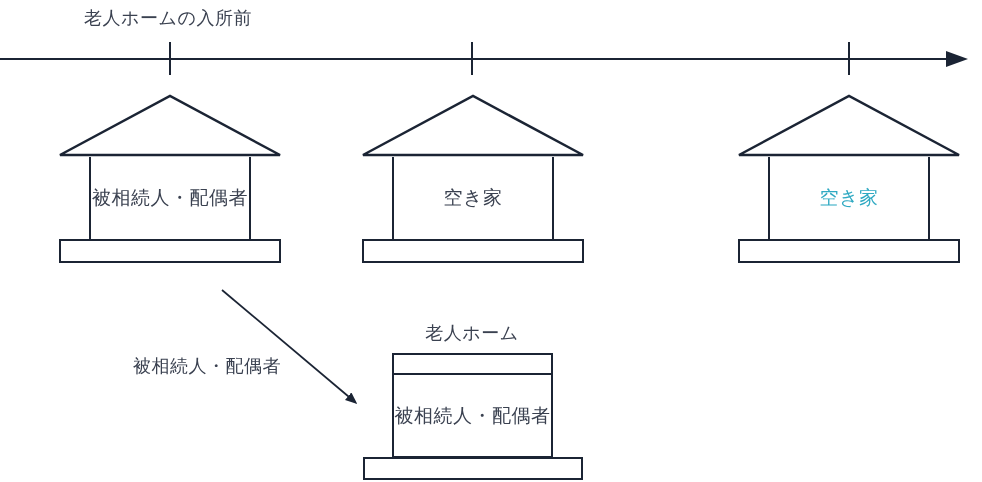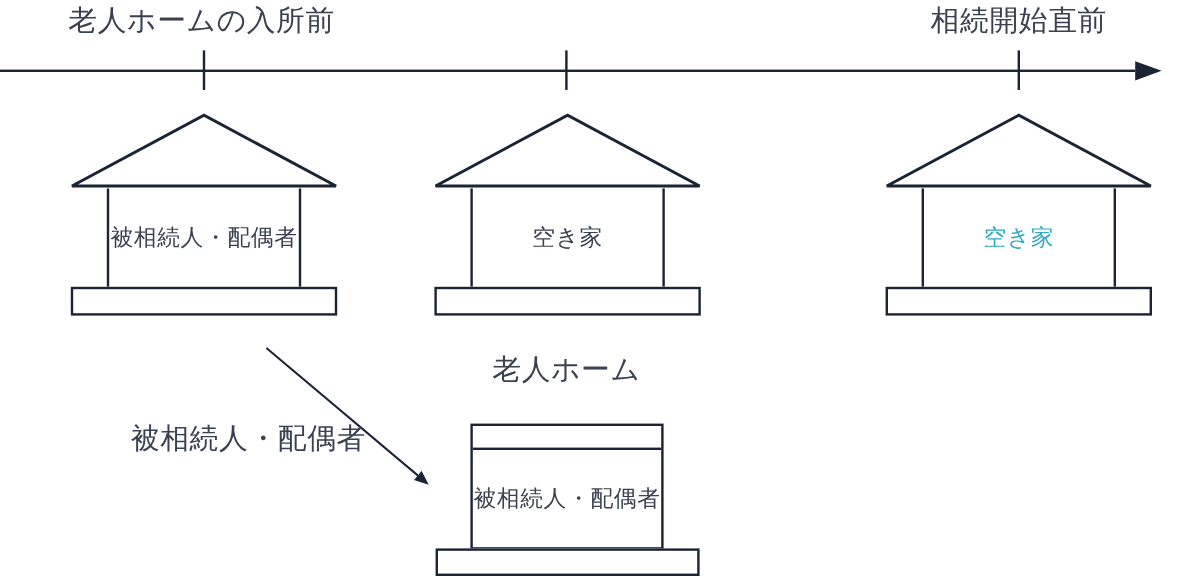--- a/index.html
+++ b/index.html
@@ -16,21 +16,21 @@
   .canvas {
     position: relative;
     width: 982px;
     height: 482px;
     background: #ffffff;
     overflow: hidden;
   }
   .txt {
     position: absolute;
     transform: translateX(-50%);
-    font-size: 24px;
+    font-size: 18px;
     line-height: 22px;
     letter-spacing: 0.5px;
     white-space: nowrap;
     color: var(--text);
   }
   
   .tl-line {
     position: absolute;
     left: 0; top: 58;
     top: 58px;
@@ -125,21 +125,20 @@
 
 <div class="canvas">
 
   <div class="tl-line"></div>
   <div class="tl-arrowhead"></div>
   <div class="tick" style="left:169px"></div>
   <div class="tick" style="left:471px"></div>
   <div class="tick" style="left:848px"></div>
 
   <div class="txt" style="left:168px; top:7px">老人ホームの入所前</div>
-  <div class="txt" style="left:849px; top:7px">相続開始直前</div>
 
   <svg class="roof" style="left:57px; top:93px" width="226" height="66">
     <polygon points="3,62 113,3 223,62"></polygon>
   </svg>
   <div class="house-body" style="left:89px">
     <span class="occupant">被相続人・配偶者</span>
   </div>
   <div class="house-base" style="left:59px"></div>
 
   <svg class="roof" style="left:360px; top:93px" width="226" height="66">
@@ -161,21 +160,21 @@
   <svg class="move-arrow" width="165" height="138">
     <defs>
       <marker id="ah" markerWidth="12" markerHeight="10" refX="9" refY="5" orient="auto" markerUnits="userSpaceOnUse">
         <path class="ah" d="M0,0 L12,5 L0,10 Z"></path>
       </marker>
     </defs>
     <line x1="9" y1="9" x2="142" y2="121" marker-end="url(#ah)"></line>
   </svg>
   <div class="txt" style="left:207px; top:355px">被相続人・配偶者</div>
 
-  <div class="txt" style="left:472px; top:298px">老人ホーム</div>
+  <div class="txt" style="left:472px; top:322px">老人ホーム</div>
   <div class="nh-body">
     <div class="nh-roofband"></div>
     <div class="nh-room">
       <span class="occupant">被相続人・配偶者</span>
     </div>
   </div>
   <div class="nh-base"></div>
 
 </div>
 

